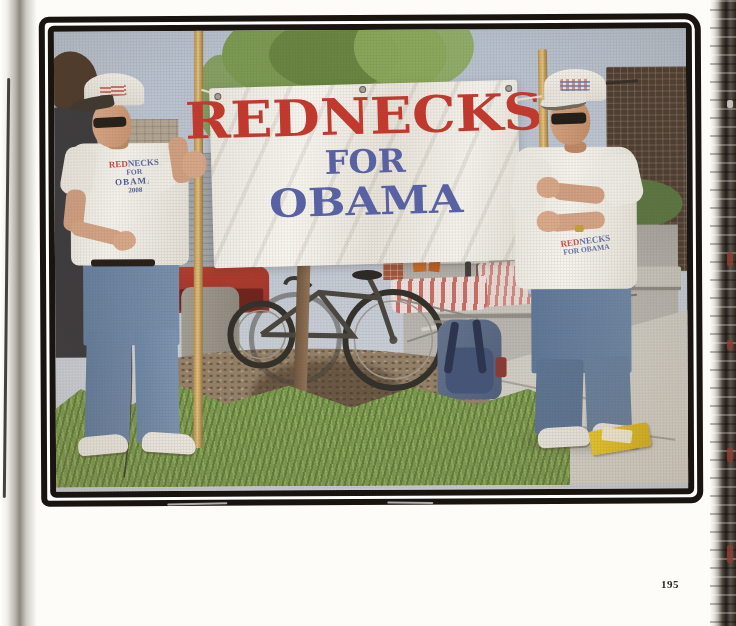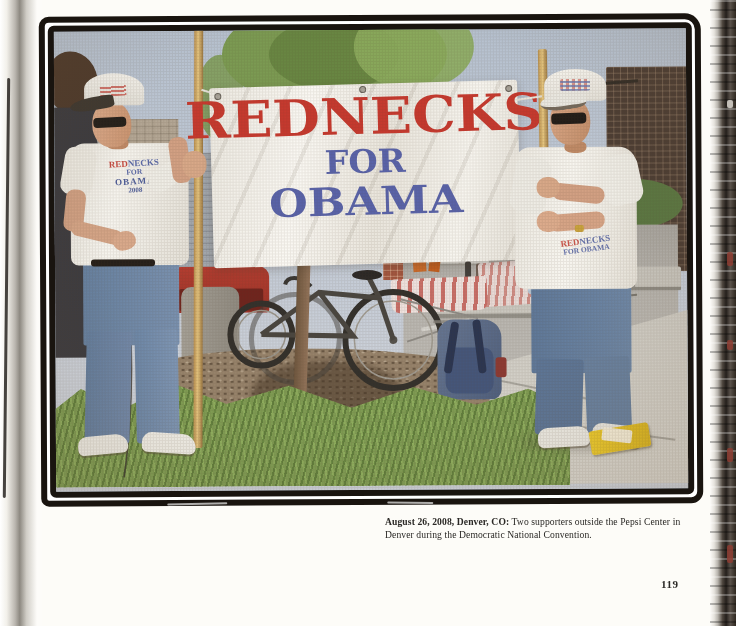--- a/index.html
+++ b/index.html
@@ -213,26 +213,22 @@
 
         <div class="s" style="left:534px;top:398px;width:60px;height:24px;background:linear-gradient(100deg,#ecca2e,#d9b422);transform:rotate(-9deg);border-radius:3px;box-shadow:1px 2px 2px rgba(80,70,40,.4);"></div>
         <div class="s" style="left:546px;top:400px;width:30px;height:13px;background:#f4ecd6;transform:rotate(7deg);border-radius:2px;"></div>
 
         <div class="tone"></div>
         <div class="vignette"></div>
       </div>
     </div>
   </div>
 
-  <div class="s caption">
-    <span class="cap-lead">August 26, 2008, Denver, CO:</span>
-    <span class="cap-text">Two supporters outside the Pepsi Center in Denver during the Democratic National Convention.</span>
-  </div>
-
-  <div class="s pageno">119</div>
+
+  <div class="s pageno">195</div>
 
   <div class="s page-stack">
     <div class="s fleck" style="top:252px;"></div>
     <div class="s fleck" style="top:340px;height:10px;"></div>
     <div class="s fleck" style="top:448px;"></div>
     <div class="s fleck" style="top:545px;height:18px;"></div>
     <div class="s fleck" style="top:100px;background:#d8d4cc;height:8px;"></div>
   </div>
 
 </div>

